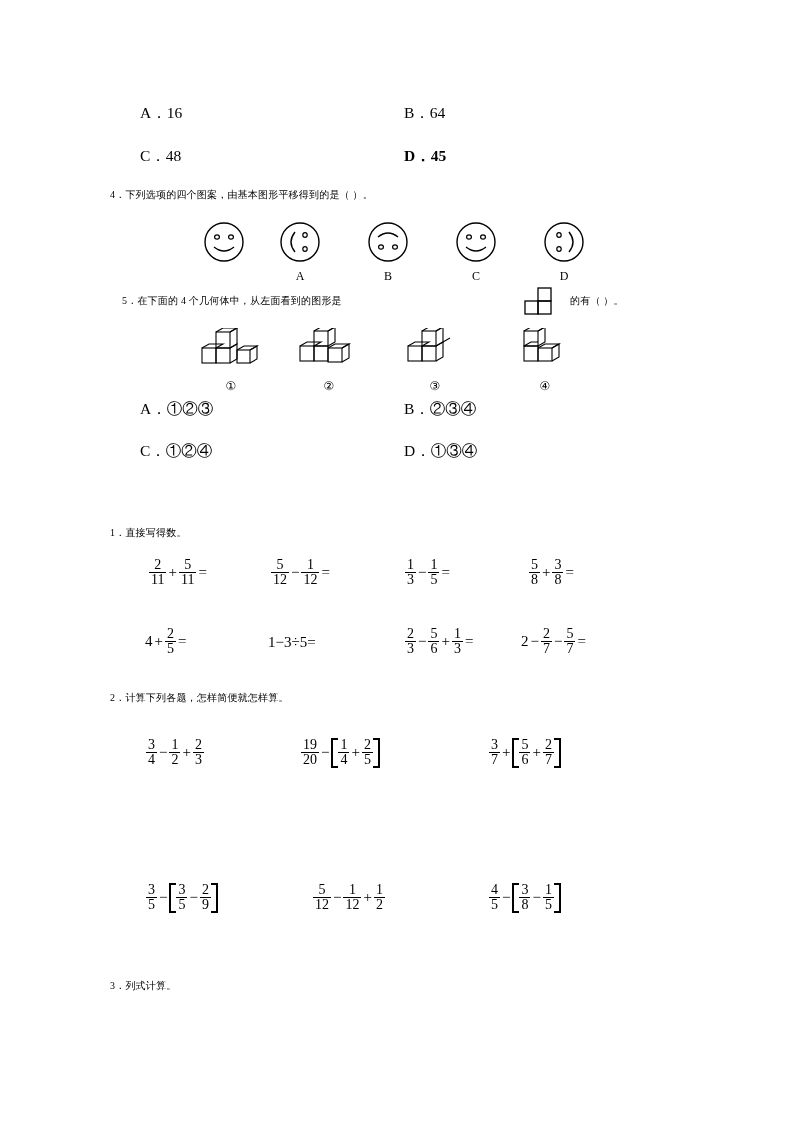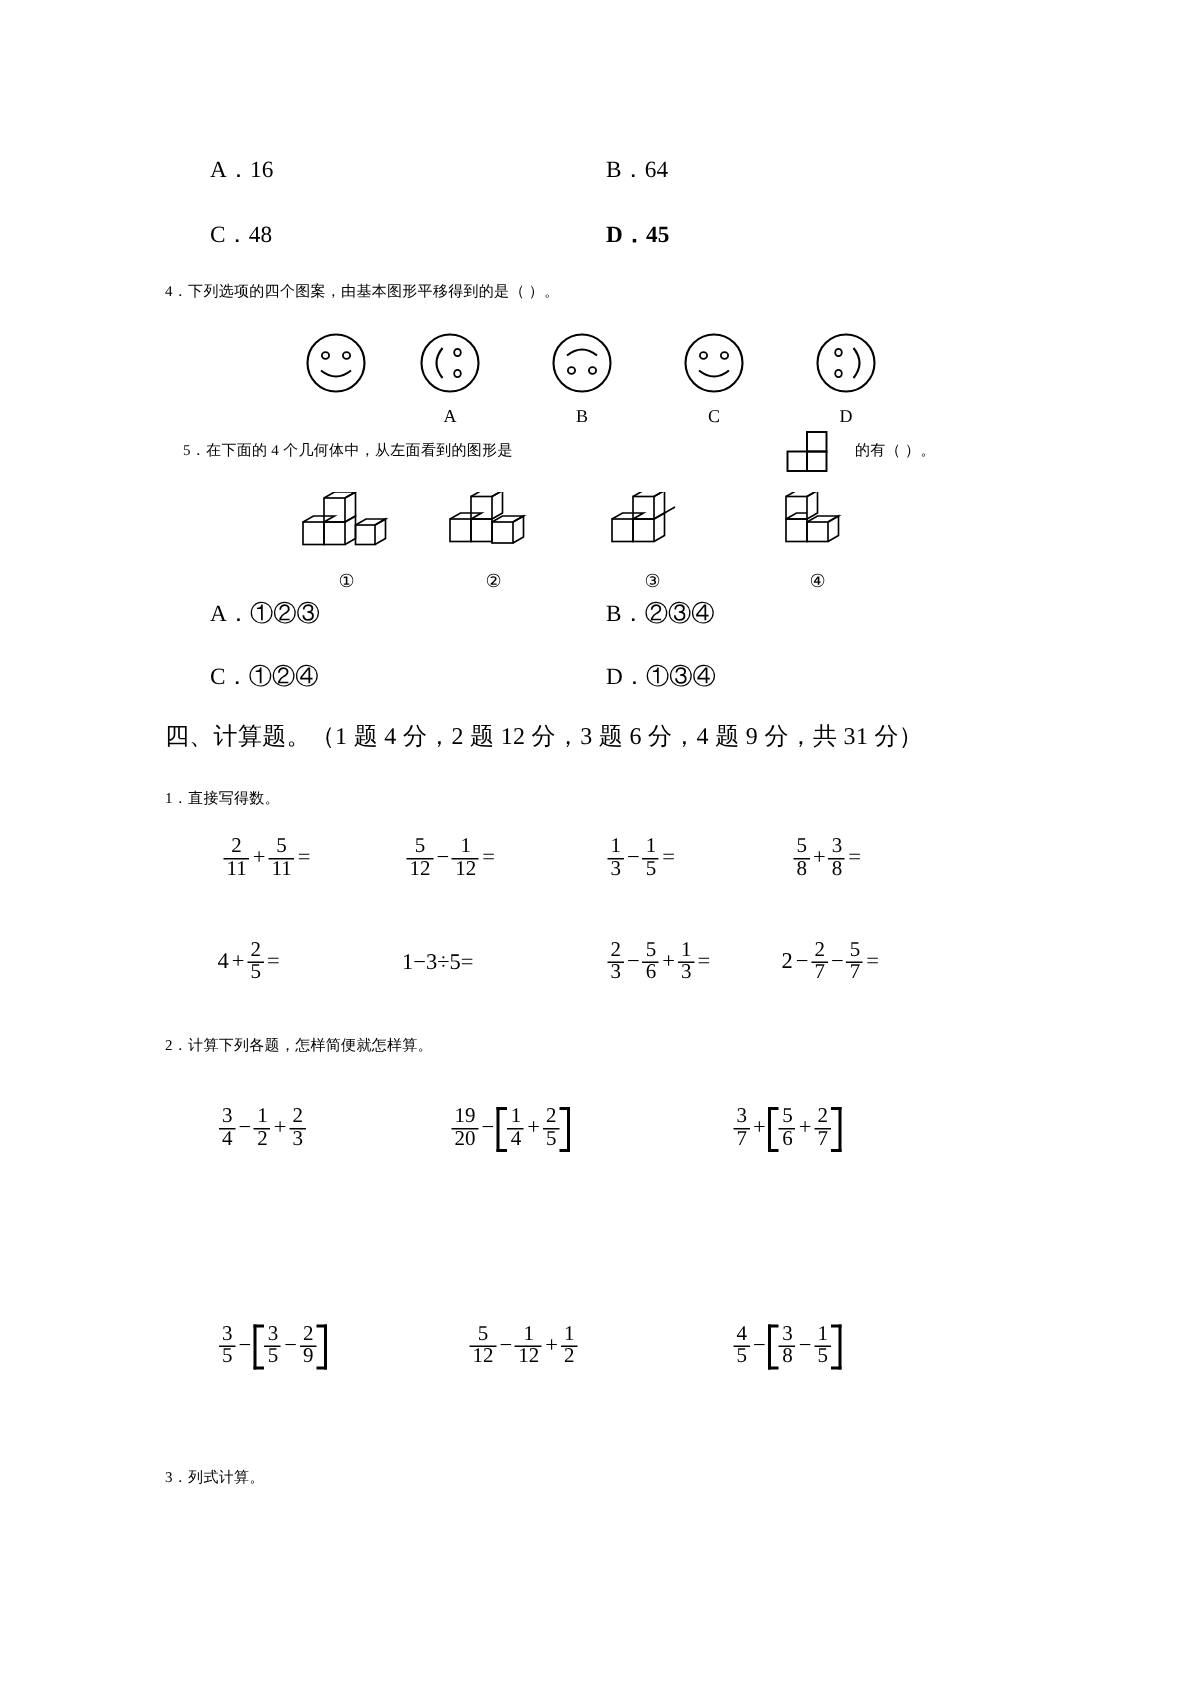--- a/index.html
+++ b/index.html
@@ -280,21 +280,20 @@
       </svg>
       <div class="fig-caption">④</div>
     </div>
   </div>
 
   <div class="opt" style="left:140px; top:399px;">A．①②③</div>
   <div class="opt" style="left:404px; top:399px;">B．②③④</div>
   <div class="opt" style="left:140px; top:441px;">C．①②④</div>
   <div class="opt" style="left:404px; top:441px;">D．①③④</div>
 
-  <div class="sec-head" style="left:110px; top:481px;">四、计算题。（1 题 4 分，2 题 12 分，3 题 6 分，4 题 9 分，共 31 分）</div>
 
   <div class="qline" style="left:110px; top:527px;">1．直接写得数。</div>
 
   <div class="expr" style="left:148px; top:558px;">
     <span class="frac">
         <span class="num">2</span>
         <span class="den">11</span>
       </span>
     <span class="op">+</span>
     <span class="frac">

